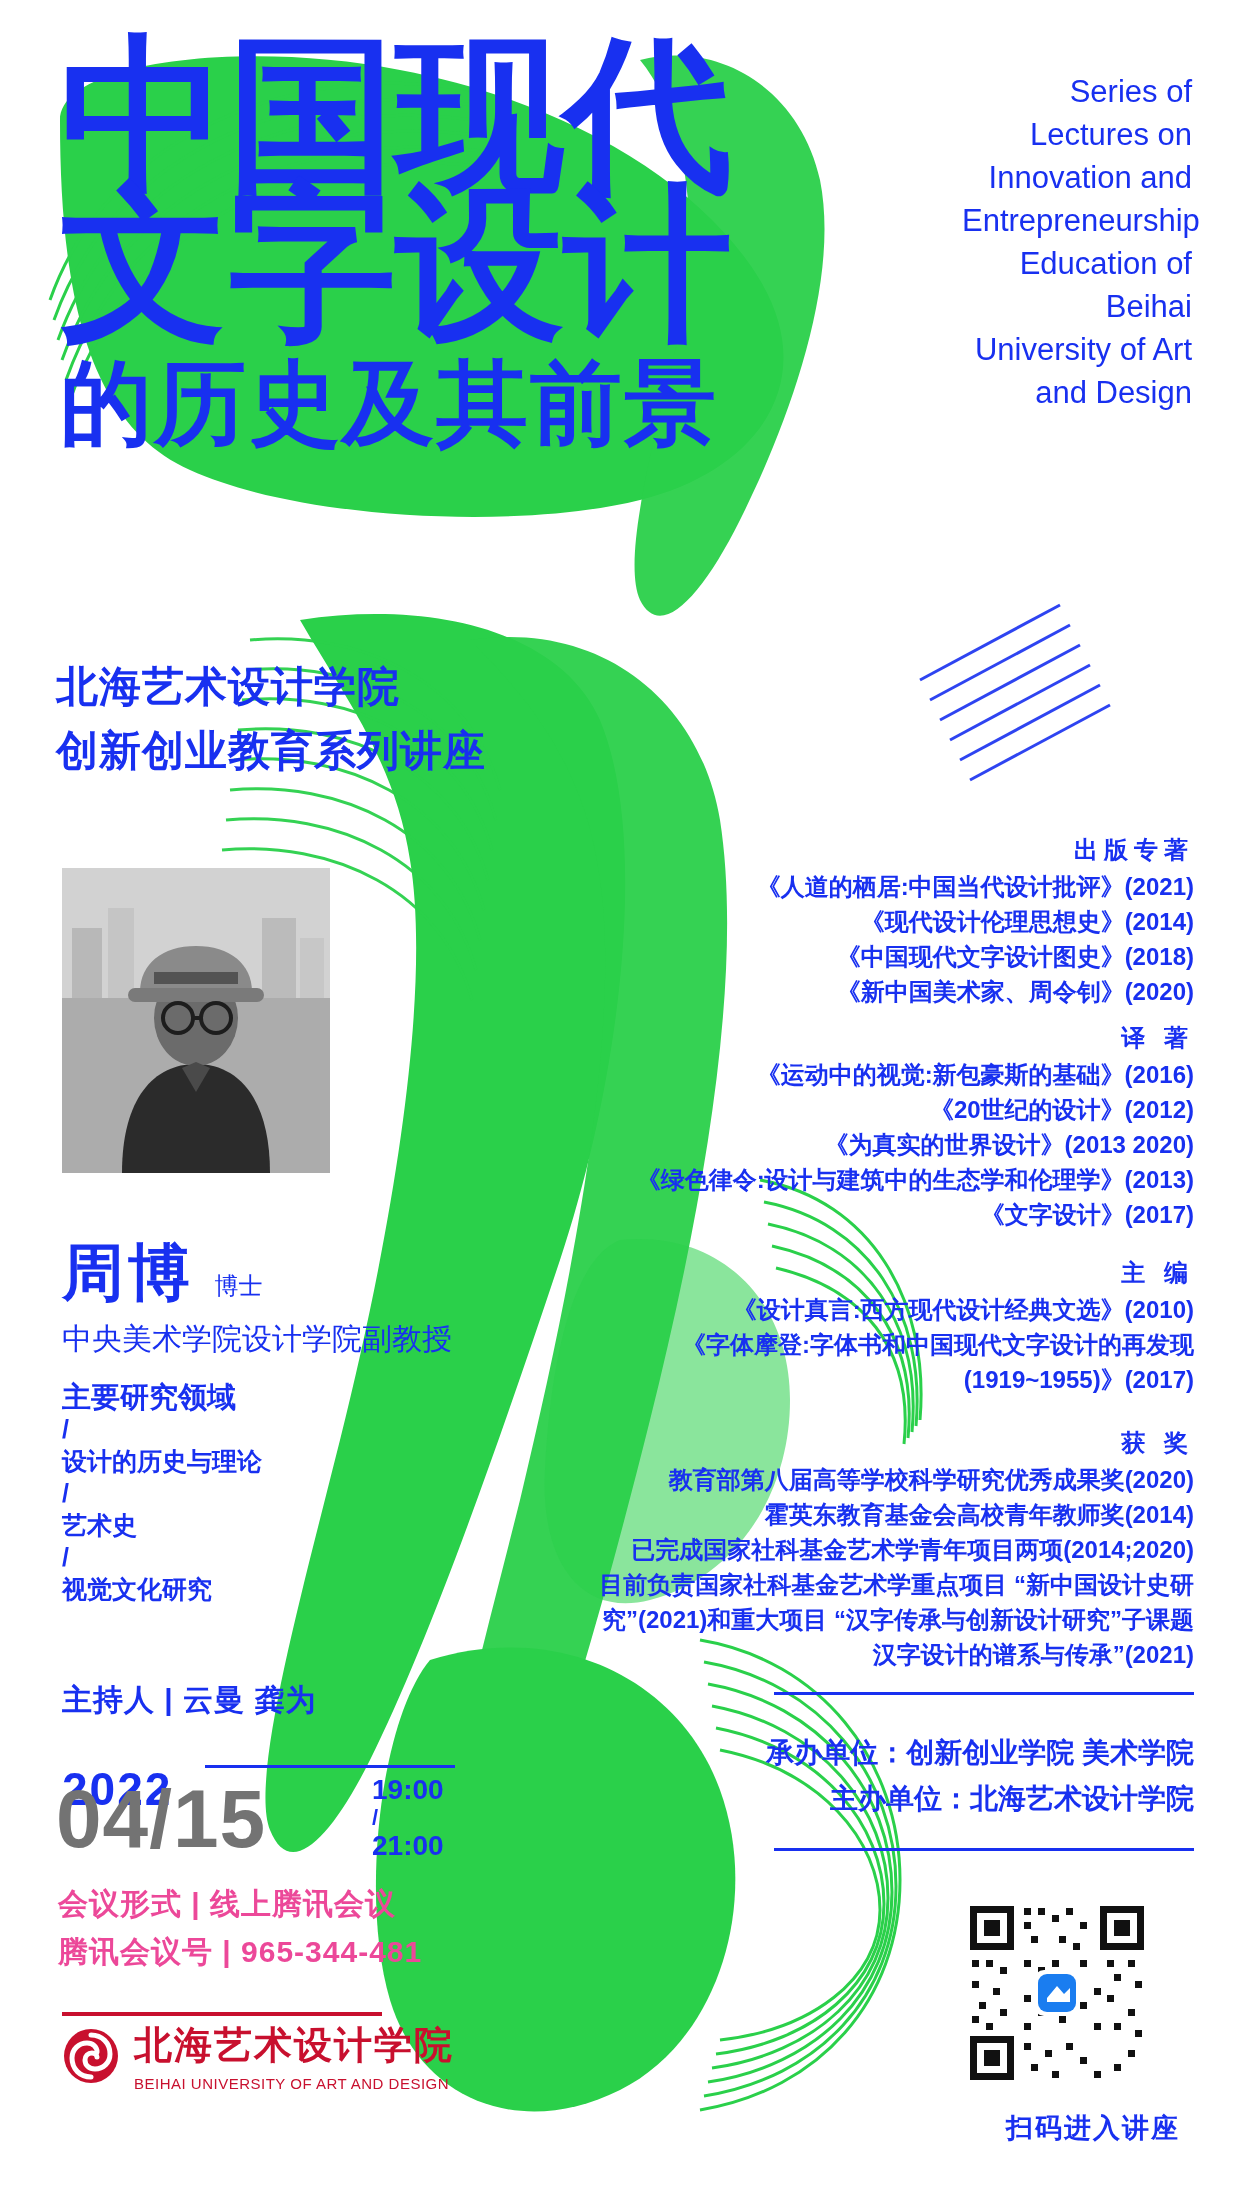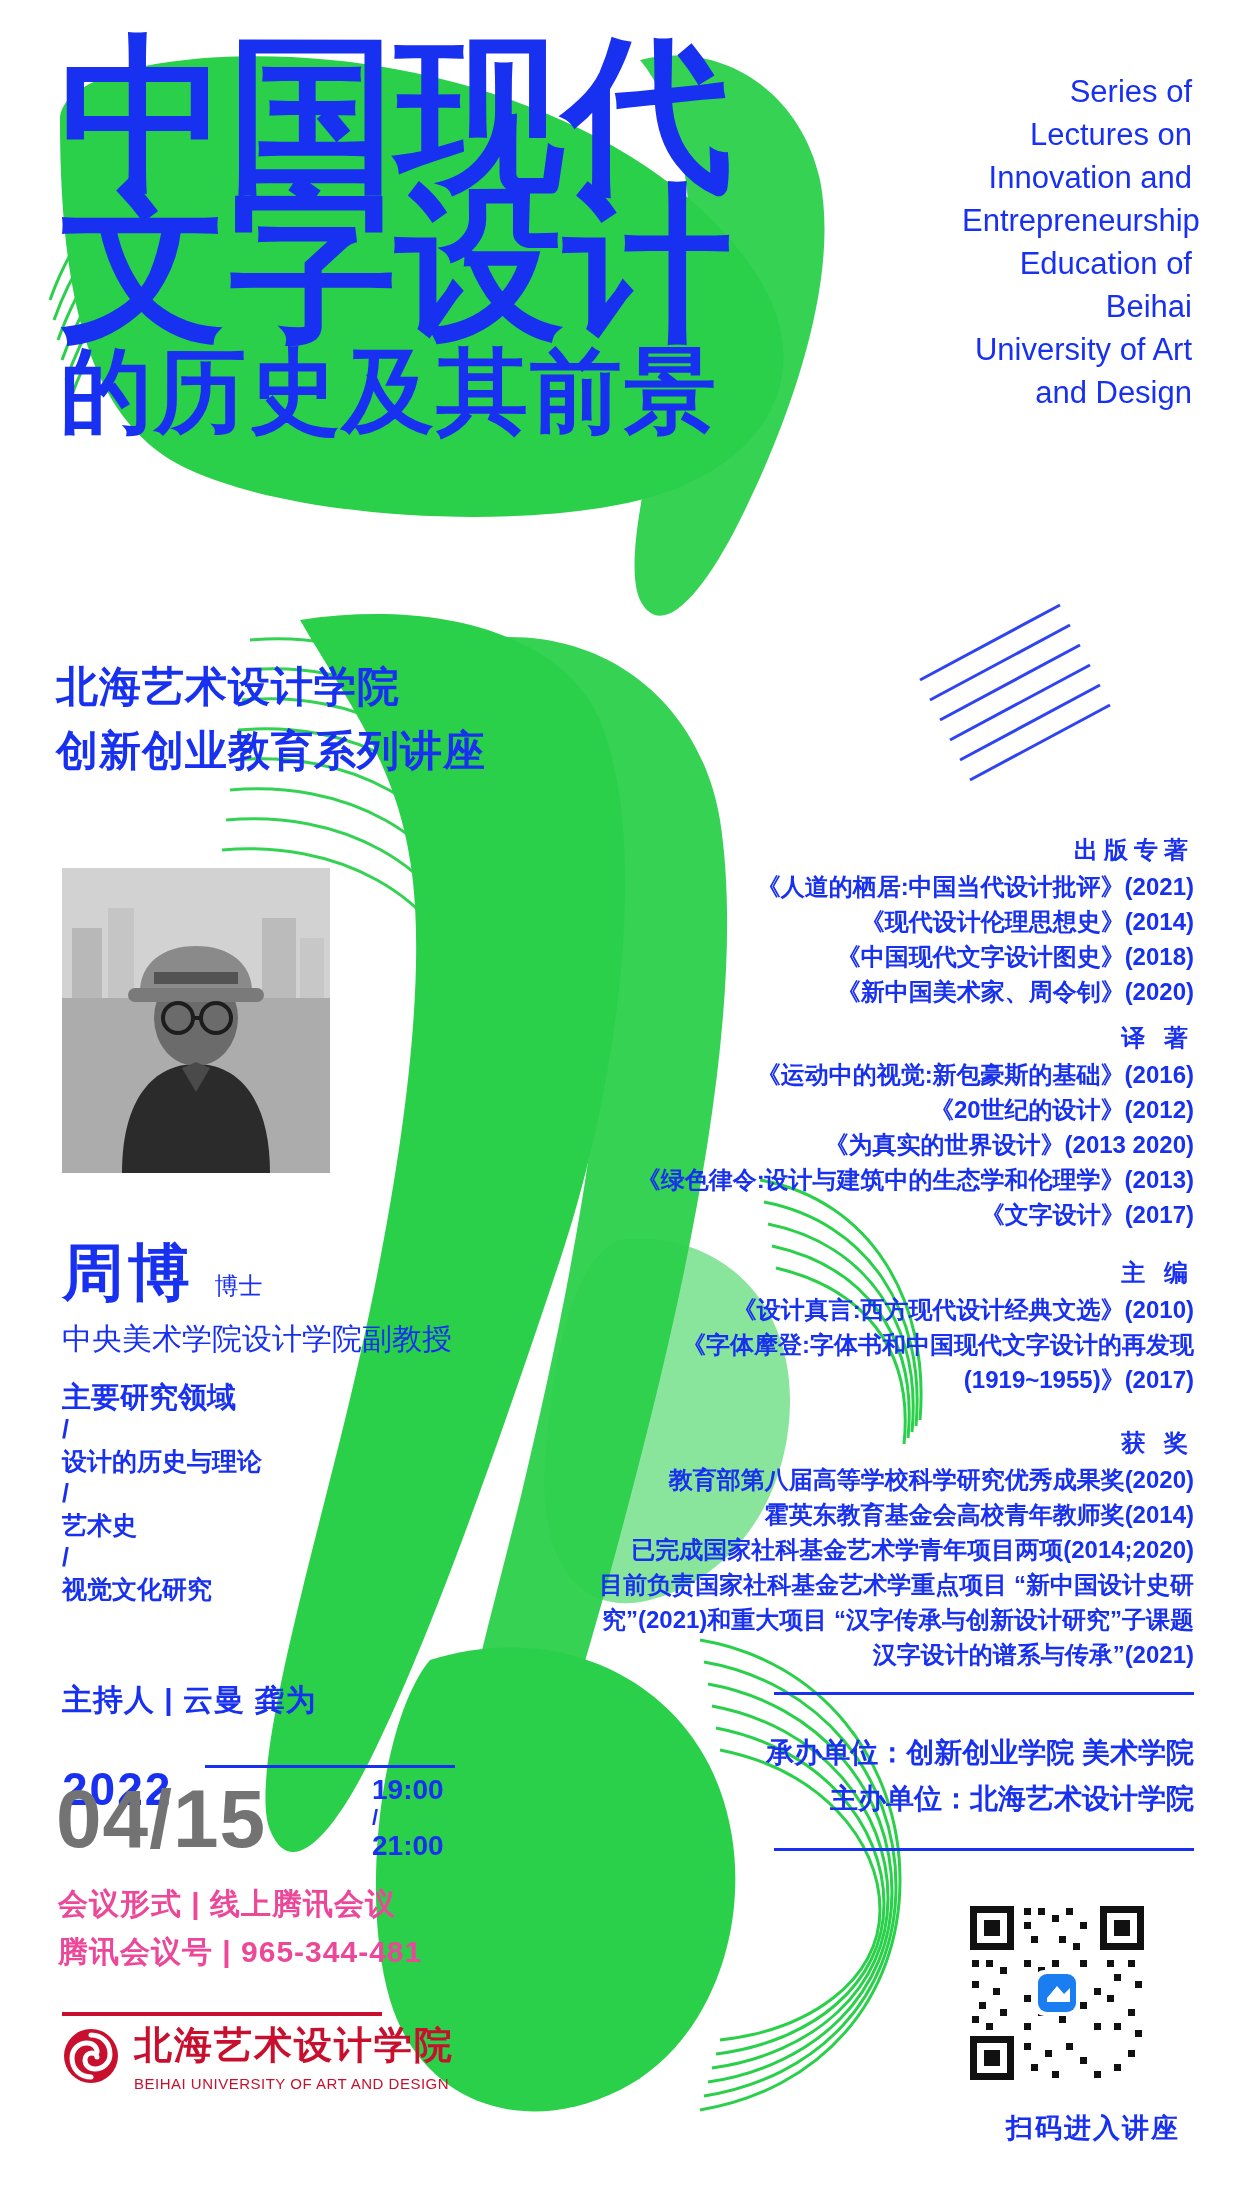--- a/index.html
+++ b/index.html
@@ -40,20 +40,21 @@
     font-family:"DejaVu Sans","Liberation Sans",sans-serif;
     font-weight:bold;
     white-space:nowrap;
     margin-top:-6px;
   }
   .hl-line3{
     font-size:92px;line-height:96px;
     font-family:"DejaVu Sans","Liberation Sans",sans-serif;
     font-weight:bold;
     white-space:nowrap;
+    margin-top:12px;
     letter-spacing:2px;
   }
 
   
   .eng-block{
     position:absolute;
     right:50px;top:70px;
     width:230px;
     text-align:right;
     color:#1830f0;

